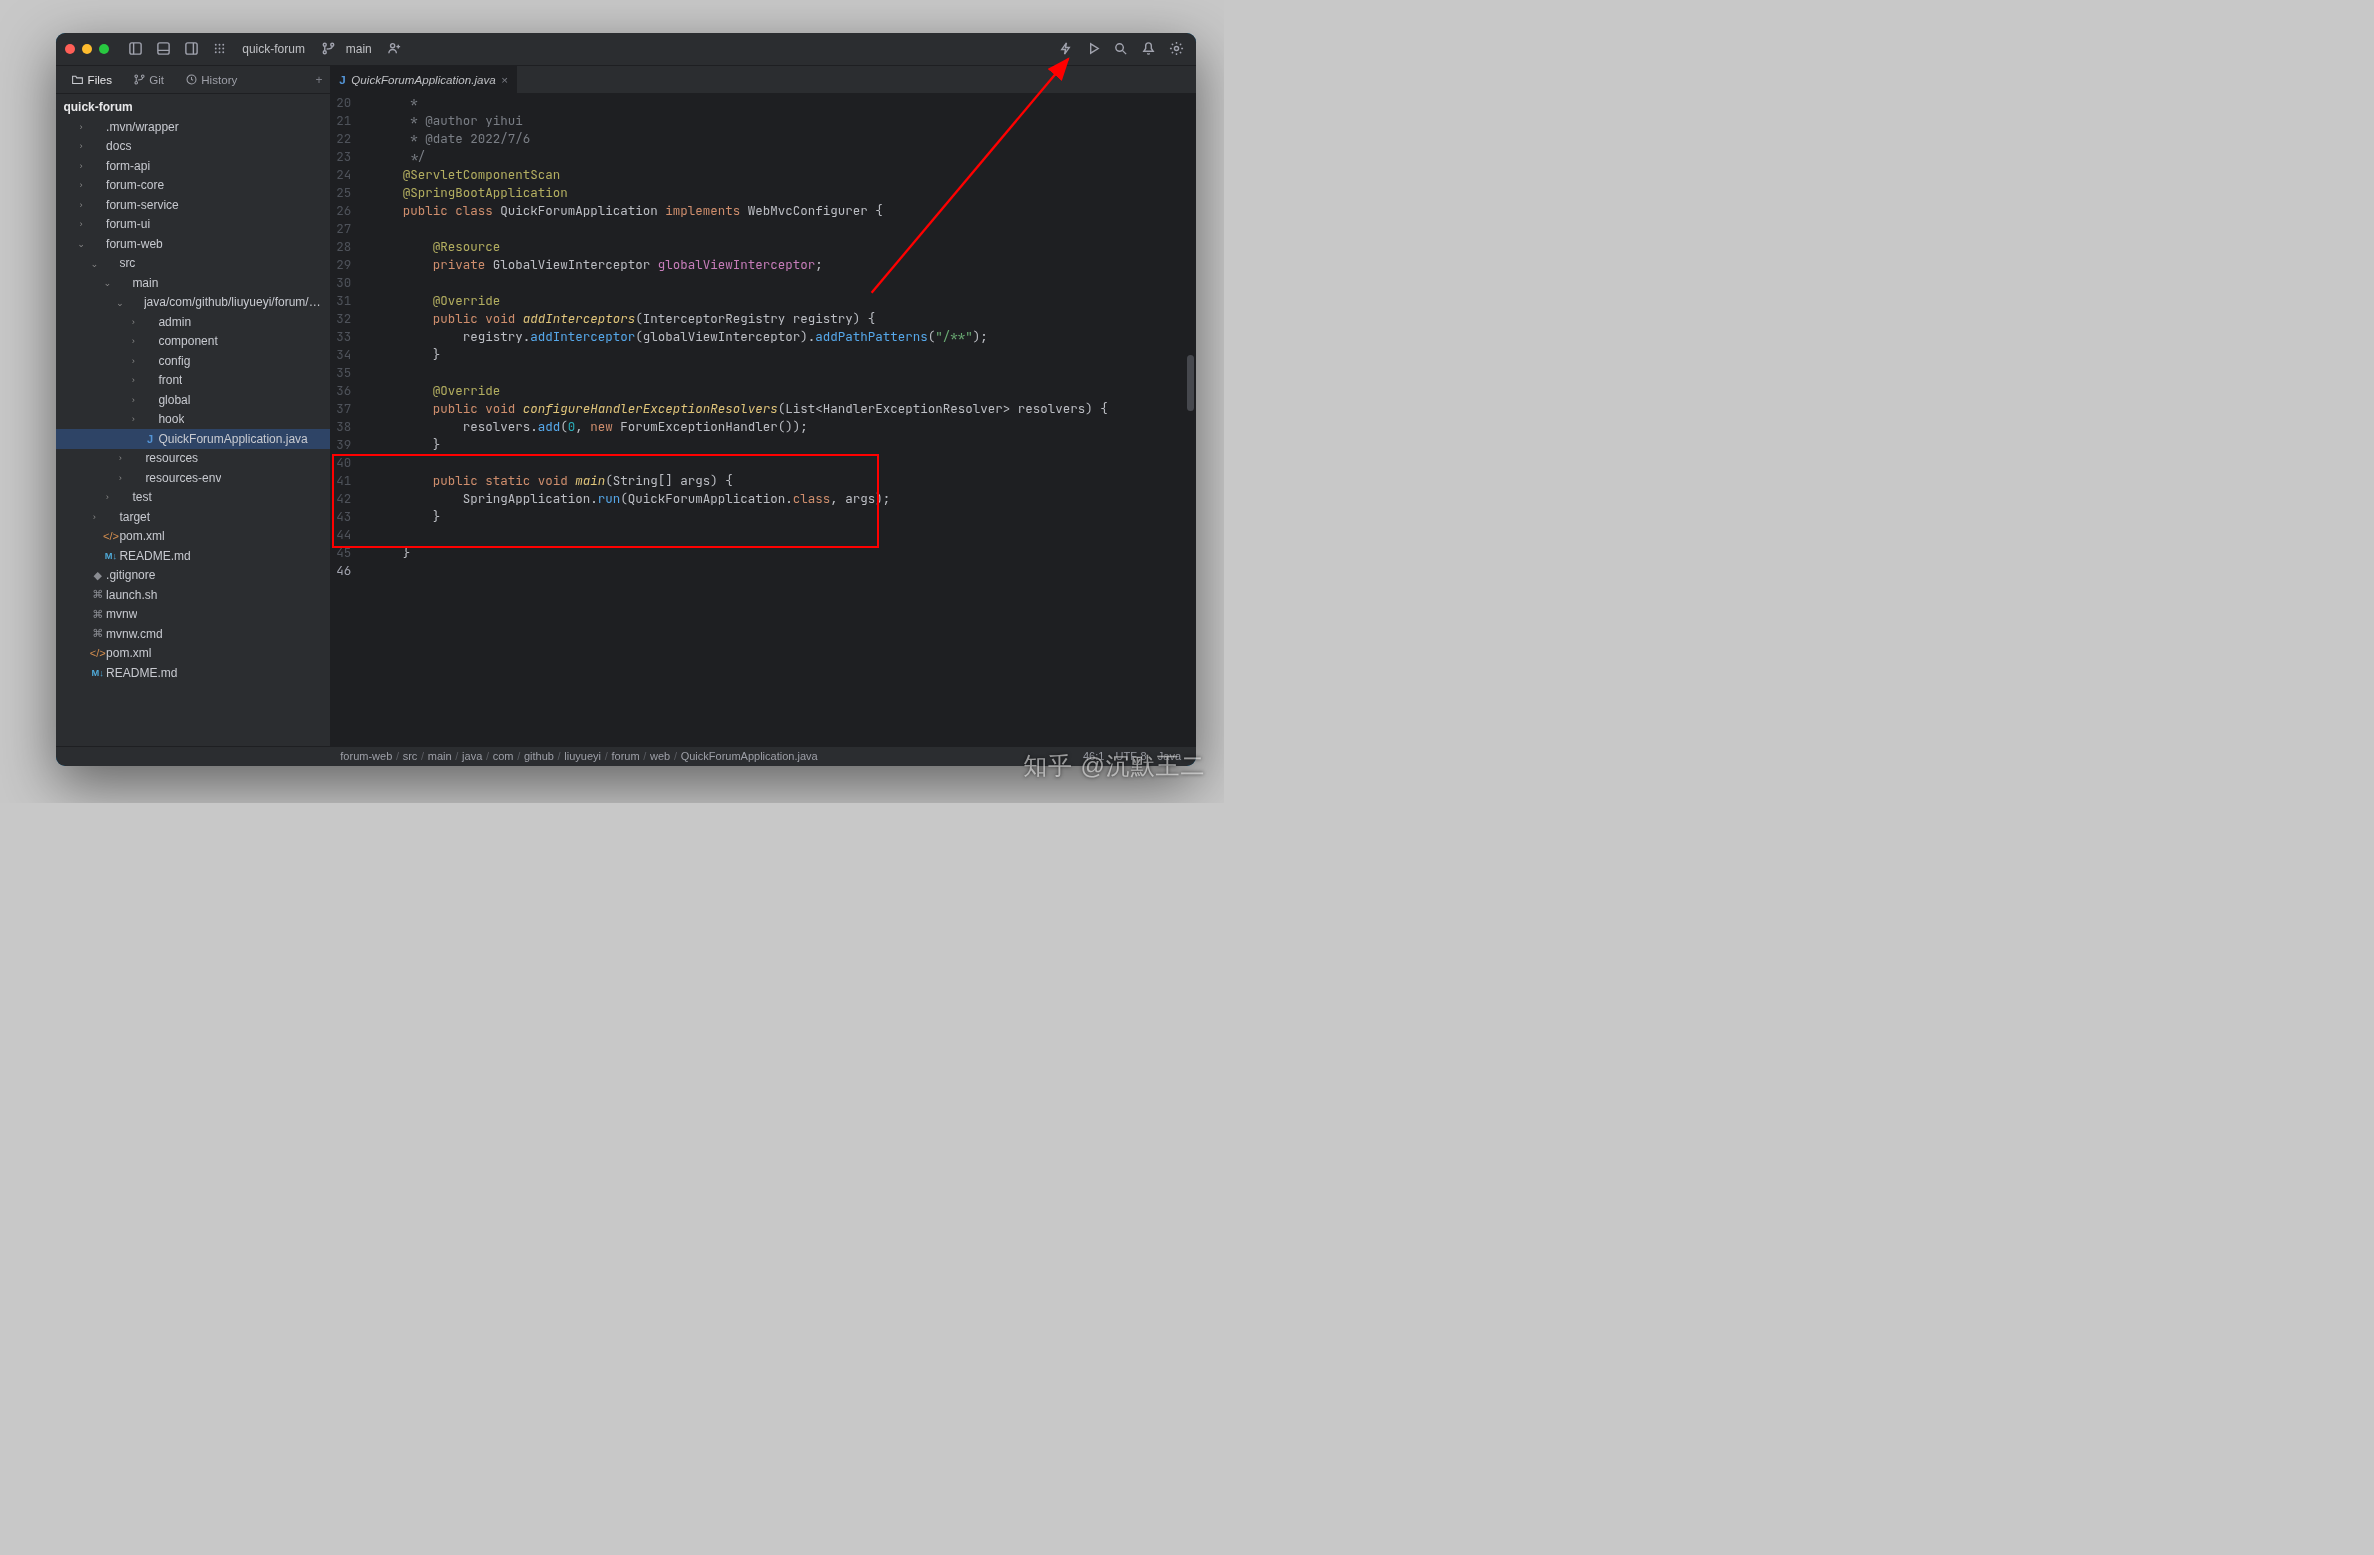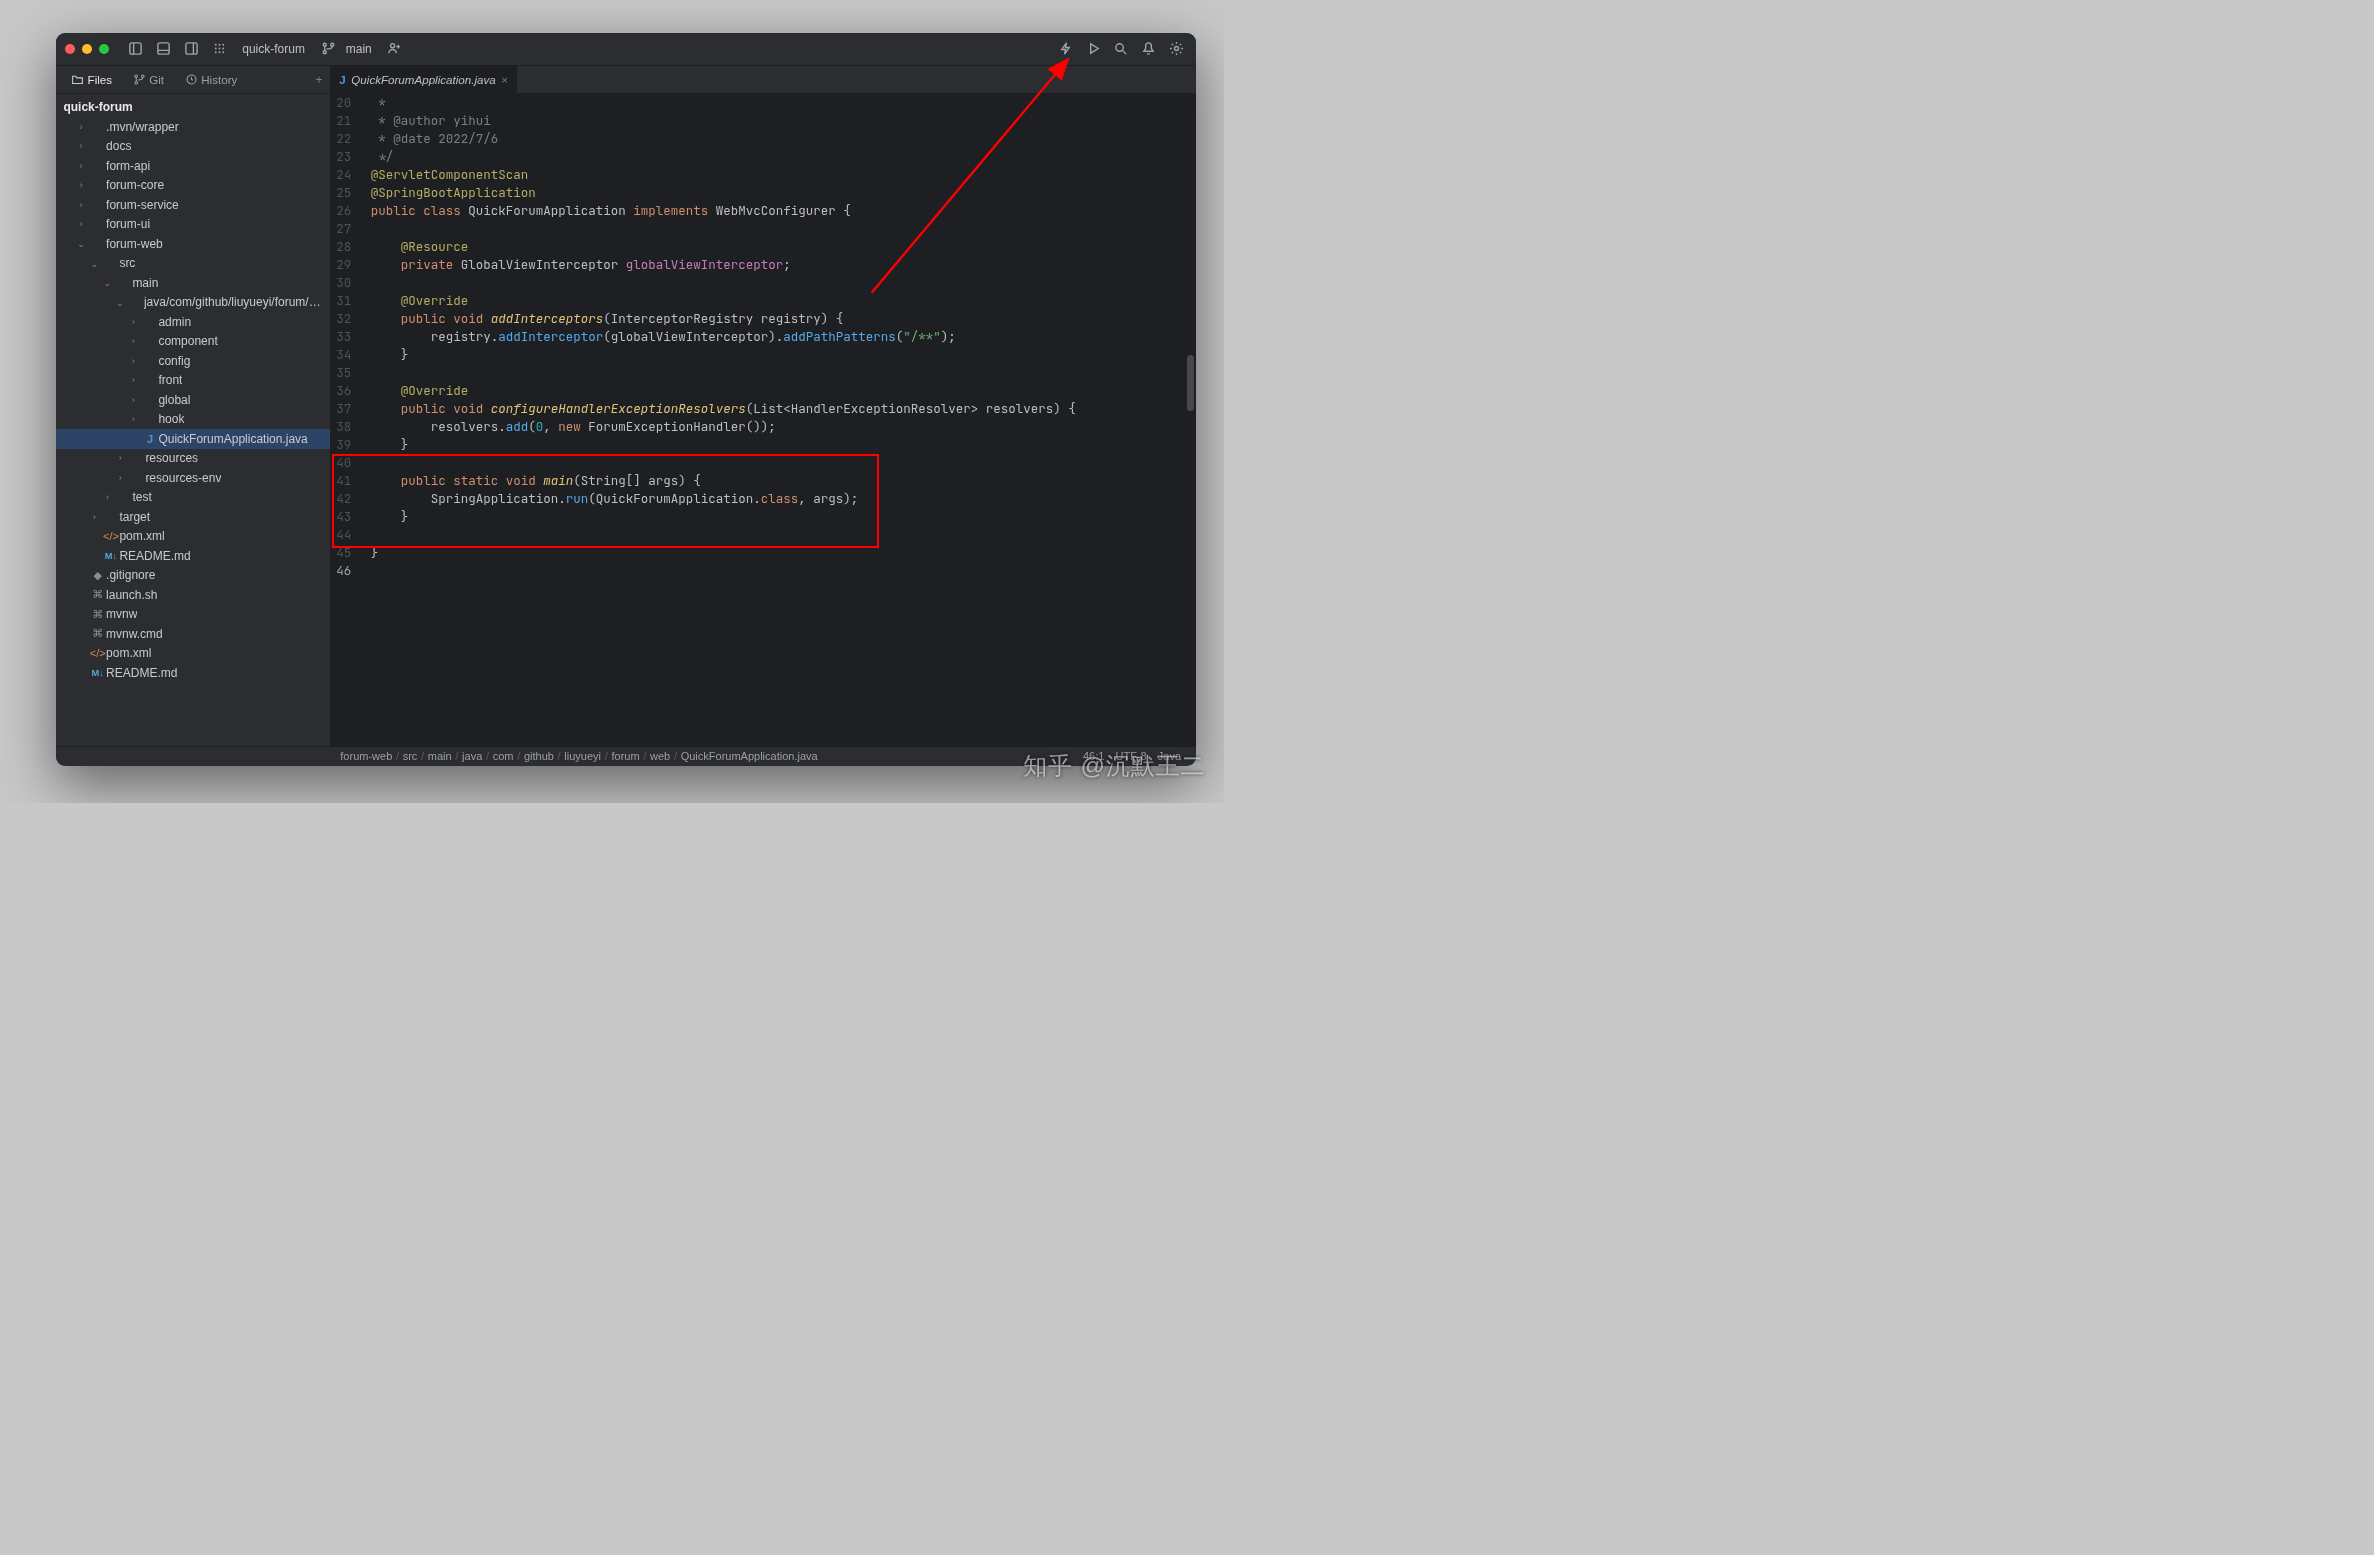--- a/index.html
+++ b/index.html
@@ -91,21 +91,21 @@
 .icon.folder{color:#9aa0a6;}
 .icon.java{color:#5394d6;font-weight:600;}
 .icon.xml{color:#d68f4f;}
 .icon.md{color:#4fa8d6;font-weight:700;font-size:9.3px;}
 .icon.git{color:#8a8c92;}
 .icon.sh{color:#8a8c92;}
 .tname{overflow:hidden;text-overflow:ellipsis;}
 
 .editor{flex:1;display:flex;background:#1e1f22;font-family:"JetBrains Mono",Menlo,Consolas,monospace;font-size:12.5px;line-height:18px;position:relative;overflow:hidden;}
 .gutter{width:37px;text-align:center;padding-right:9.3px;color:#4e525a;user-select:none;}
-.code{flex:1;white-space:pre;padding-left:3.7px;color:#bcbec4;}
+.code{flex:1;white-space:pre;padding-left:3.7px;color:#bcbec4;margin-left:32px;}
 .code .k{color:#cf8e6d;}
 .code .a{color:#b3ae60;}
 .code .s{color:#6aab73;}
 .code .c{color:#7a7e85;}
 .code .m{color:#56a8ea;}
 .code .t{color:#bcbec4;}
 .code .fn{color:#dfc47a;font-style:italic;}
 .code .v{color:#c77dba;}
 .code .n{color:#2aacb8;}
 .code .cur{background:#26282e;width:100%;display:inline-block;}

